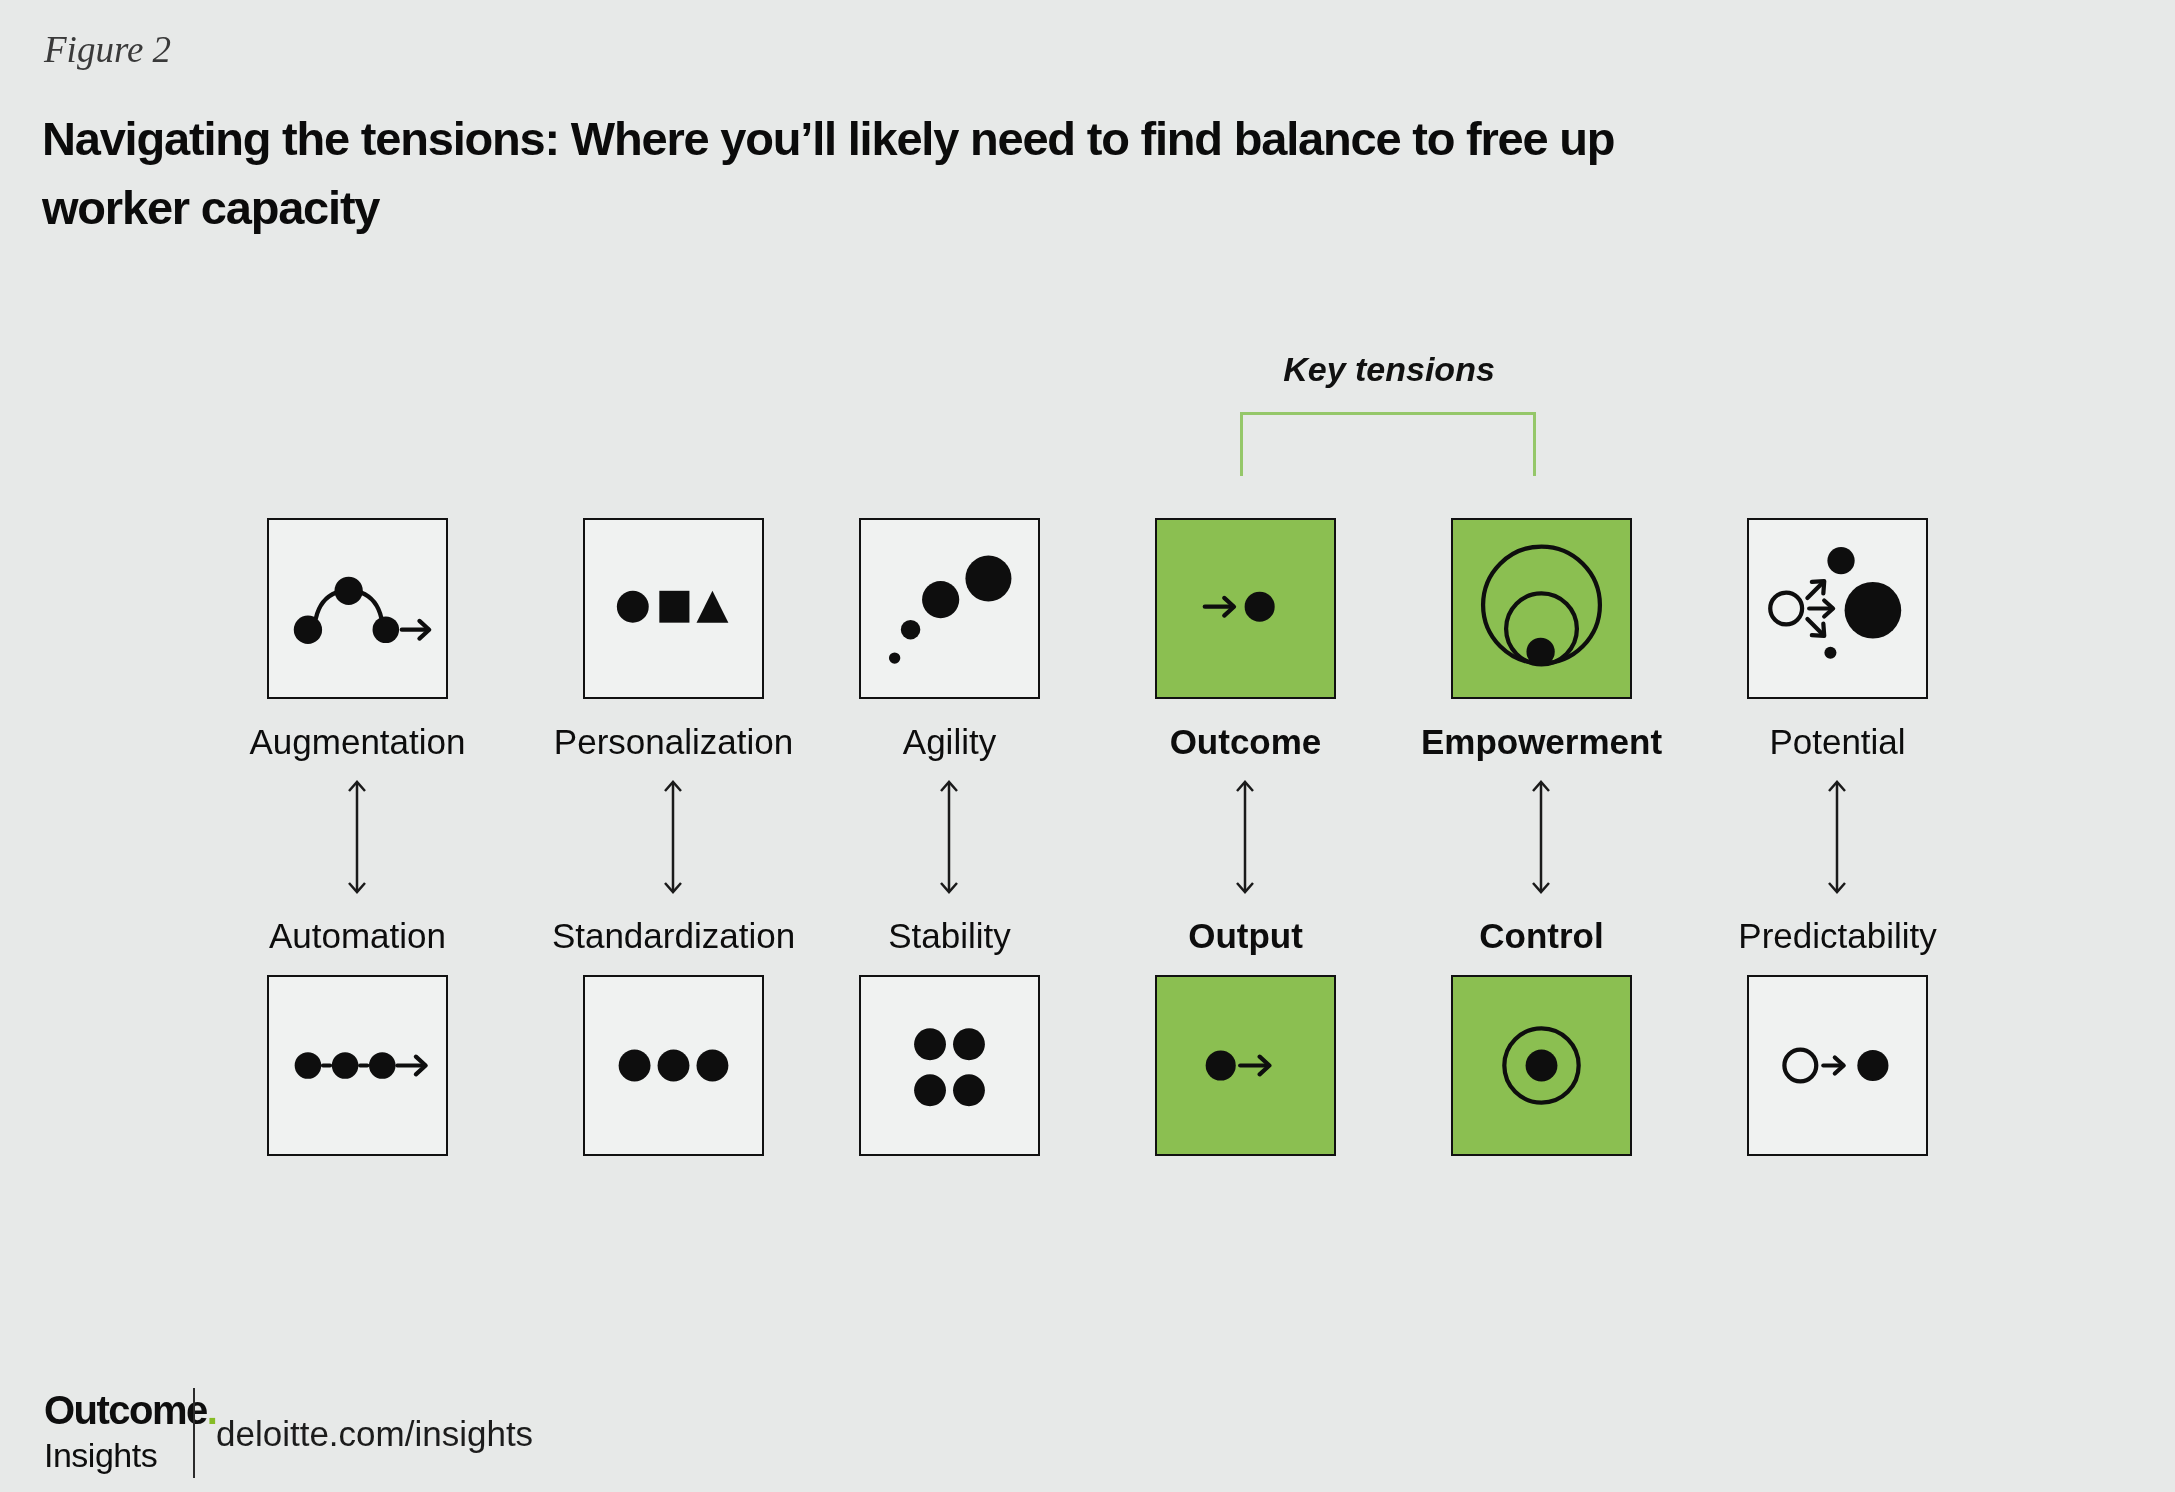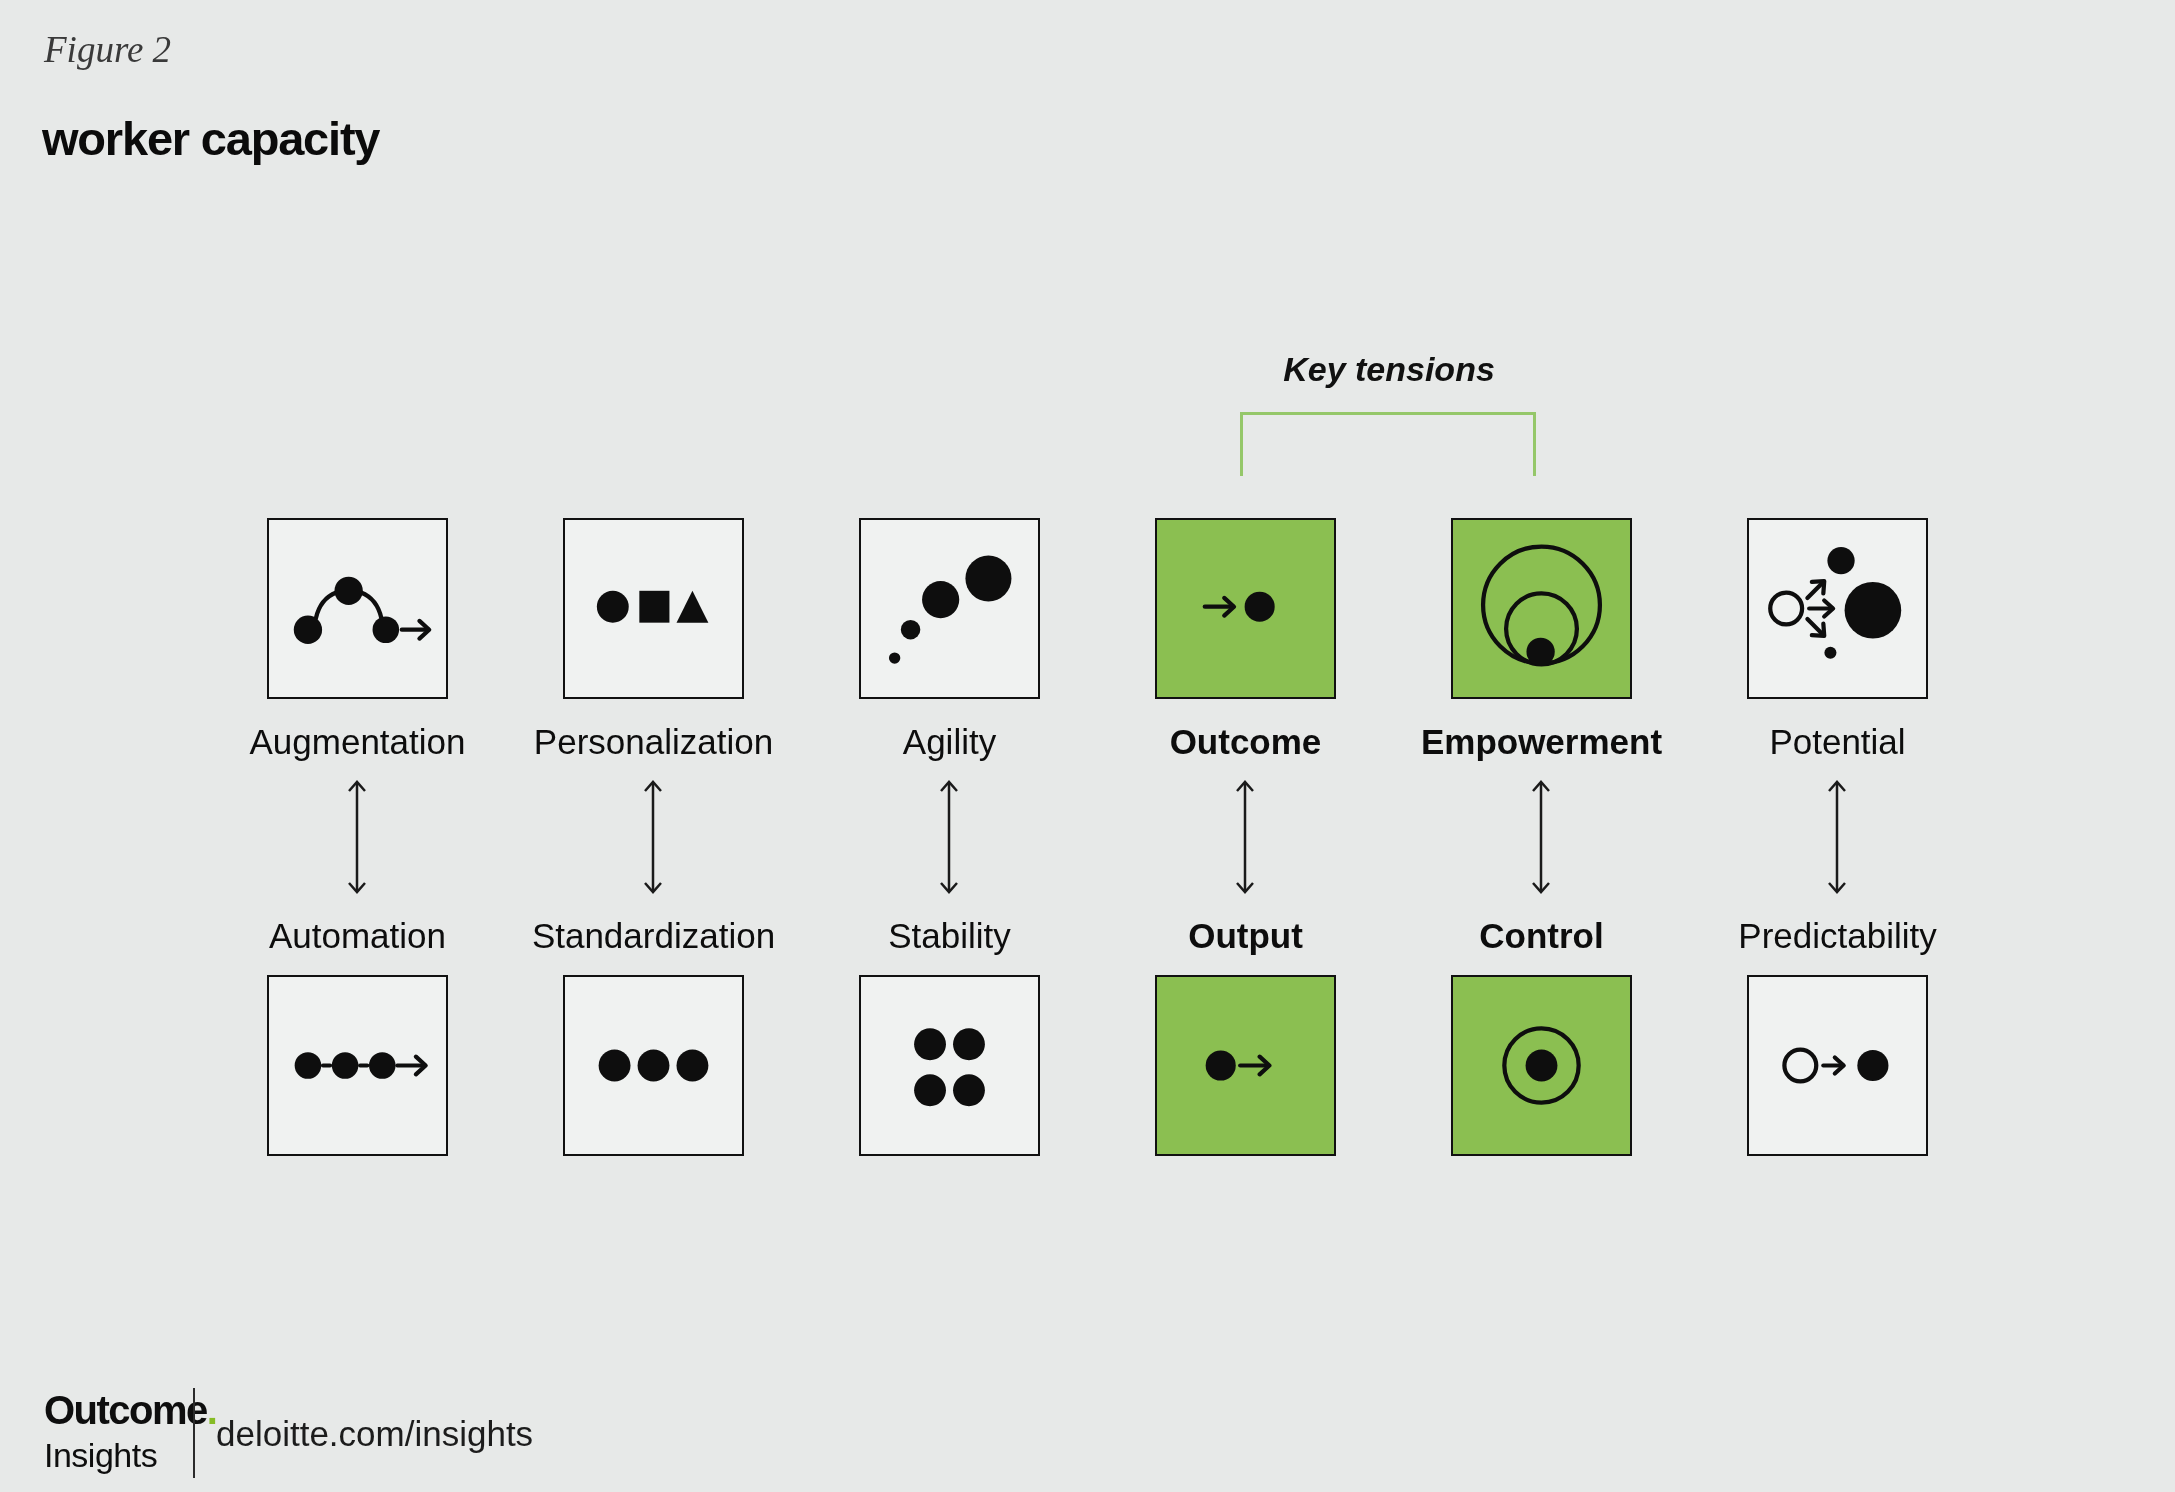--- a/index.html
+++ b/index.html
@@ -66,20 +66,21 @@
   .icf { fill:#0e0e0e; stroke:none; }
 </style>
 </head>
 <body>
 
 <div class="canvas">
 
   <div class="figure-label">Figure 2</div>
 
   <div class="title">
+    <div>Navigating the tensions: Where you’ll likely need to find balance to free up</div>
     <div>worker capacity</div>
   </div>
 
   <div class="key-label">Key tensions</div>
   <div class="bracket"></div>
 
   <div class="col" style="left:267px">
     <div class="icon-box box-top">
       <svg viewBox="0 0 100 100">
         <path class="ic" d="M26.5,55.5 Q29,44.5 38,41"></path>
@@ -104,21 +105,21 @@
         <circle class="icf" cx="43" cy="50" r="7.5"></circle>
         <circle class="icf" cx="64" cy="50" r="7.5"></circle>
         <line class="ic" x1="30.5" y1="50" x2="34.5" y2="50"></line>
         <line class="ic" x1="51.5" y1="50" x2="55.5" y2="50"></line>
         <line class="ic" x1="72.5" y1="50" x2="88" y2="50"></line>
         <polyline class="ic" points="83,45 88.5,50 83,55"></polyline>
       </svg>
     </div>
   </div>
 
-  <div class="col" style="left:563px">
+  <div class="col" style="left:583px">
     <div class="icon-box box-top">
       <svg viewBox="0 0 100 100">
         <circle class="icf" cx="27" cy="49" r="9"></circle>
         <rect class="icf" x="42" y="40" width="17" height="18"></rect>
         <polygon class="icf" points="63,58 81,58 72,40"></polygon>
       </svg>
     </div>
     <div class="pair-label label-top">Personalization</div>
     <svg class="tension-arrow" width="26" height="118" viewBox="0 0 26 118">
       <line x1="13" y1="6" x2="13" y2="112" stroke="#1a1a1a" stroke-width="2.5"></line>

